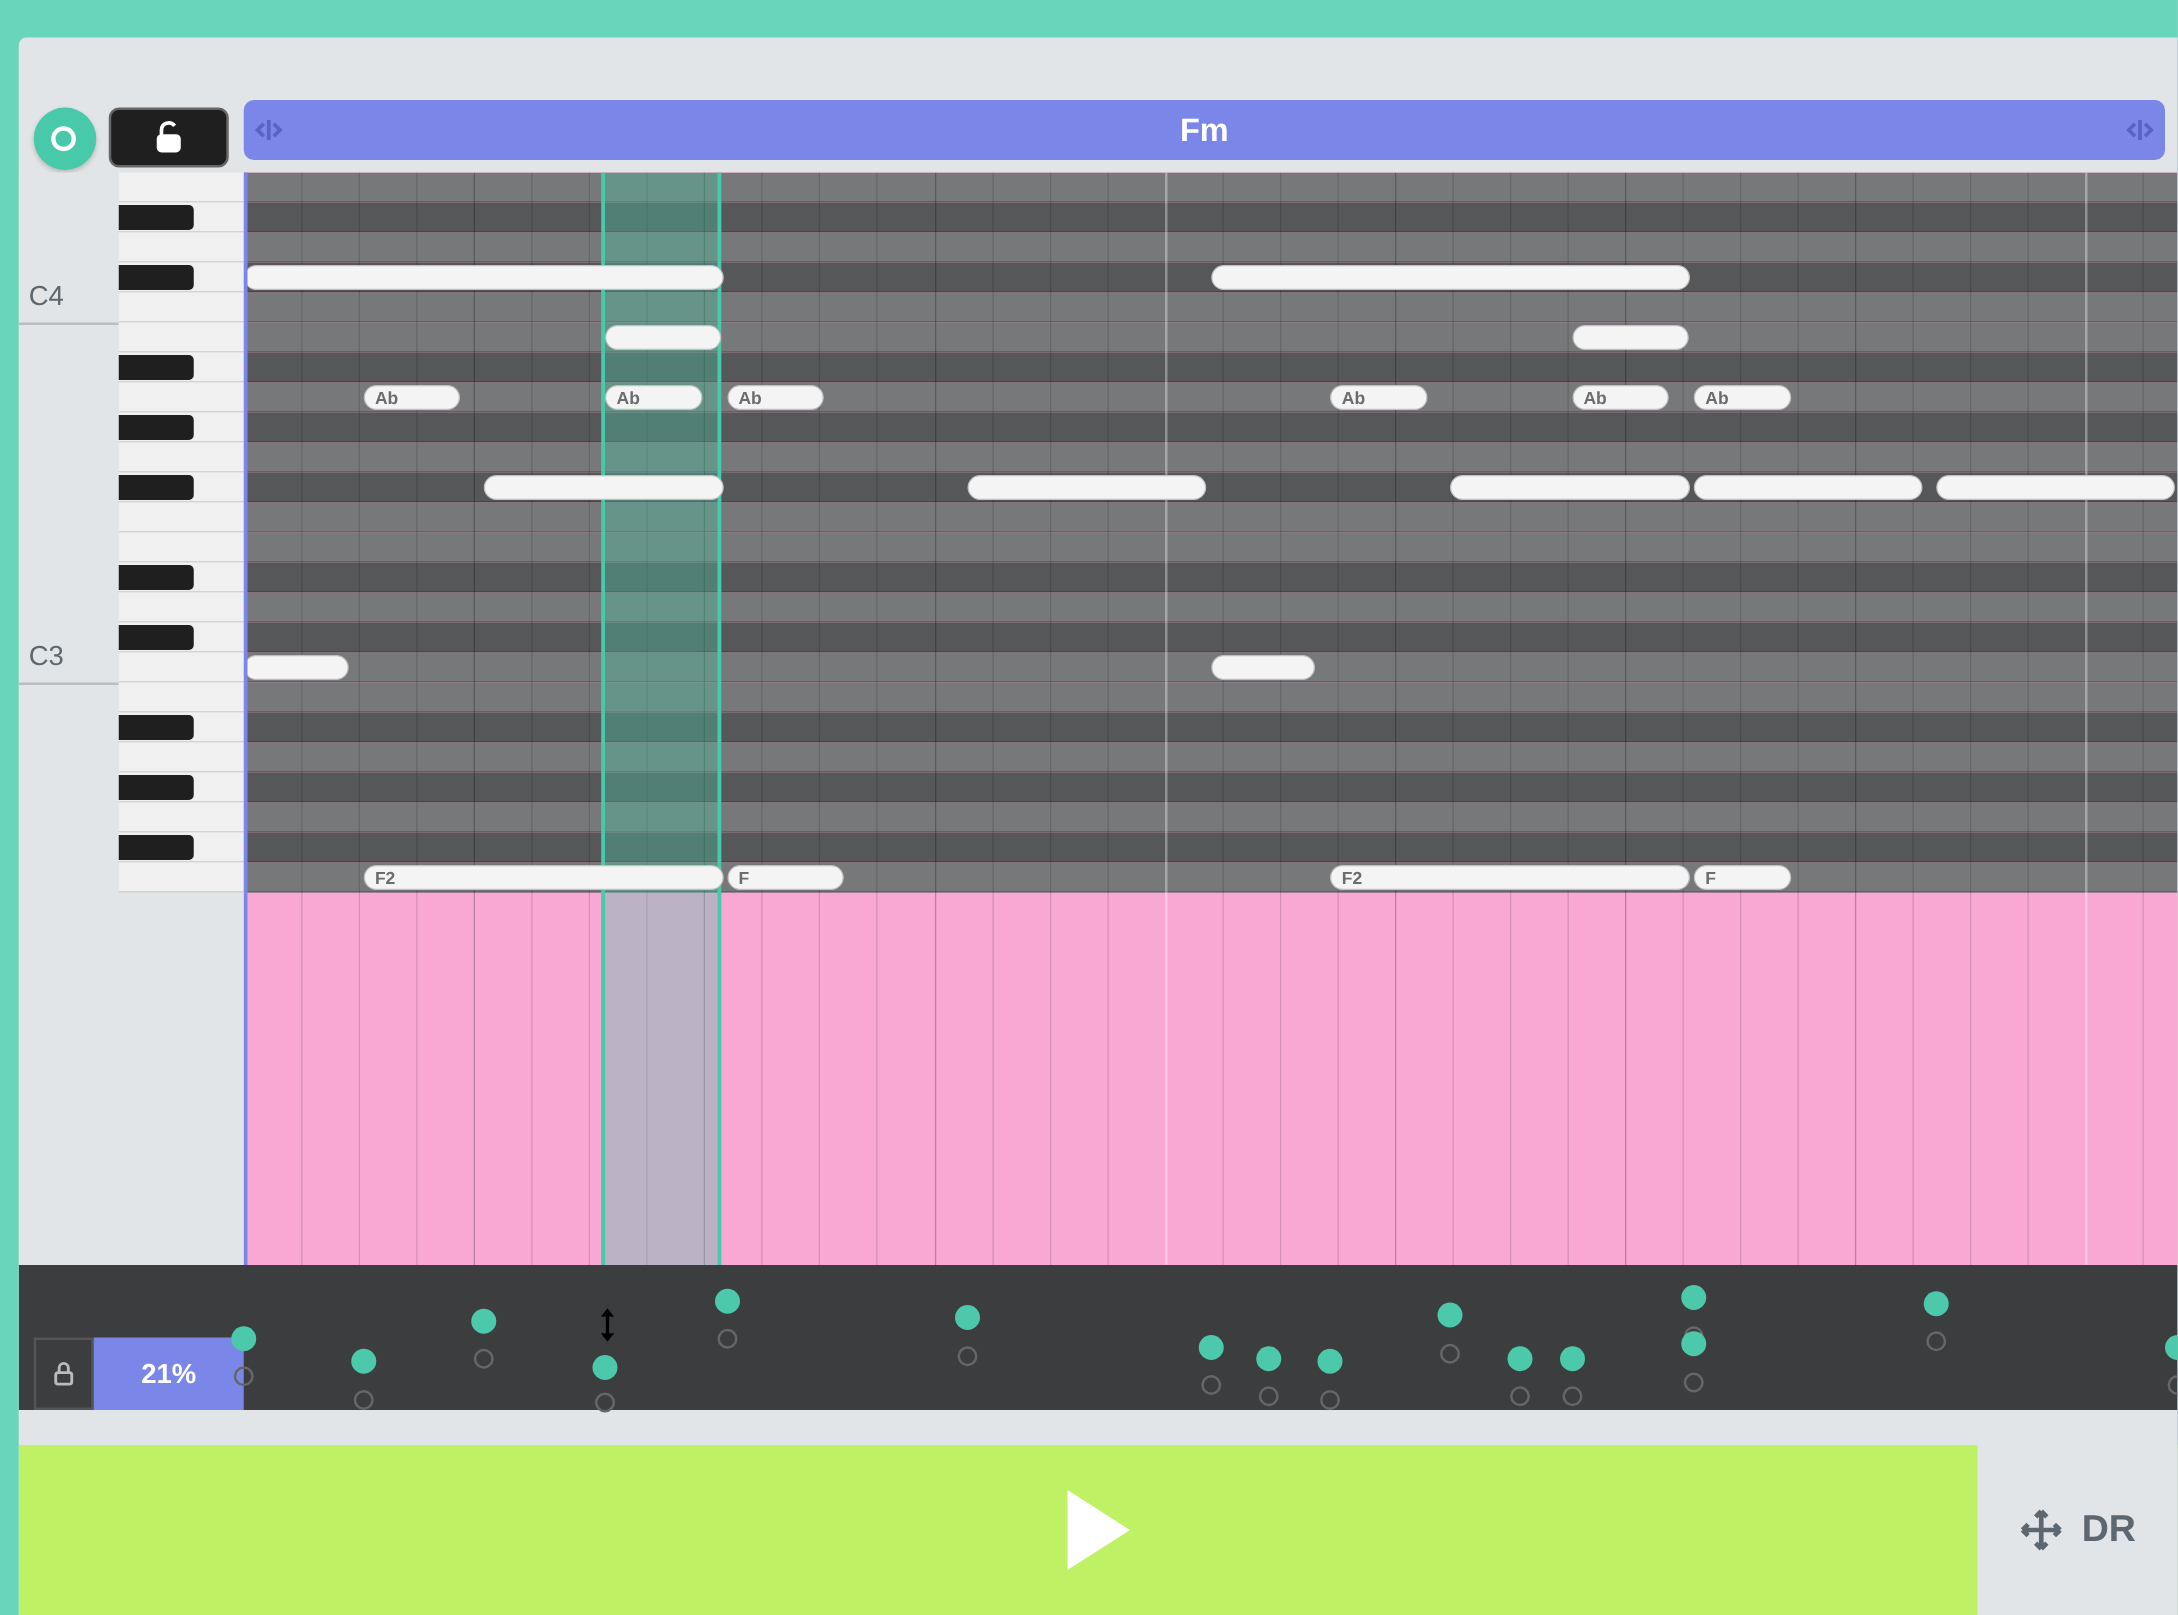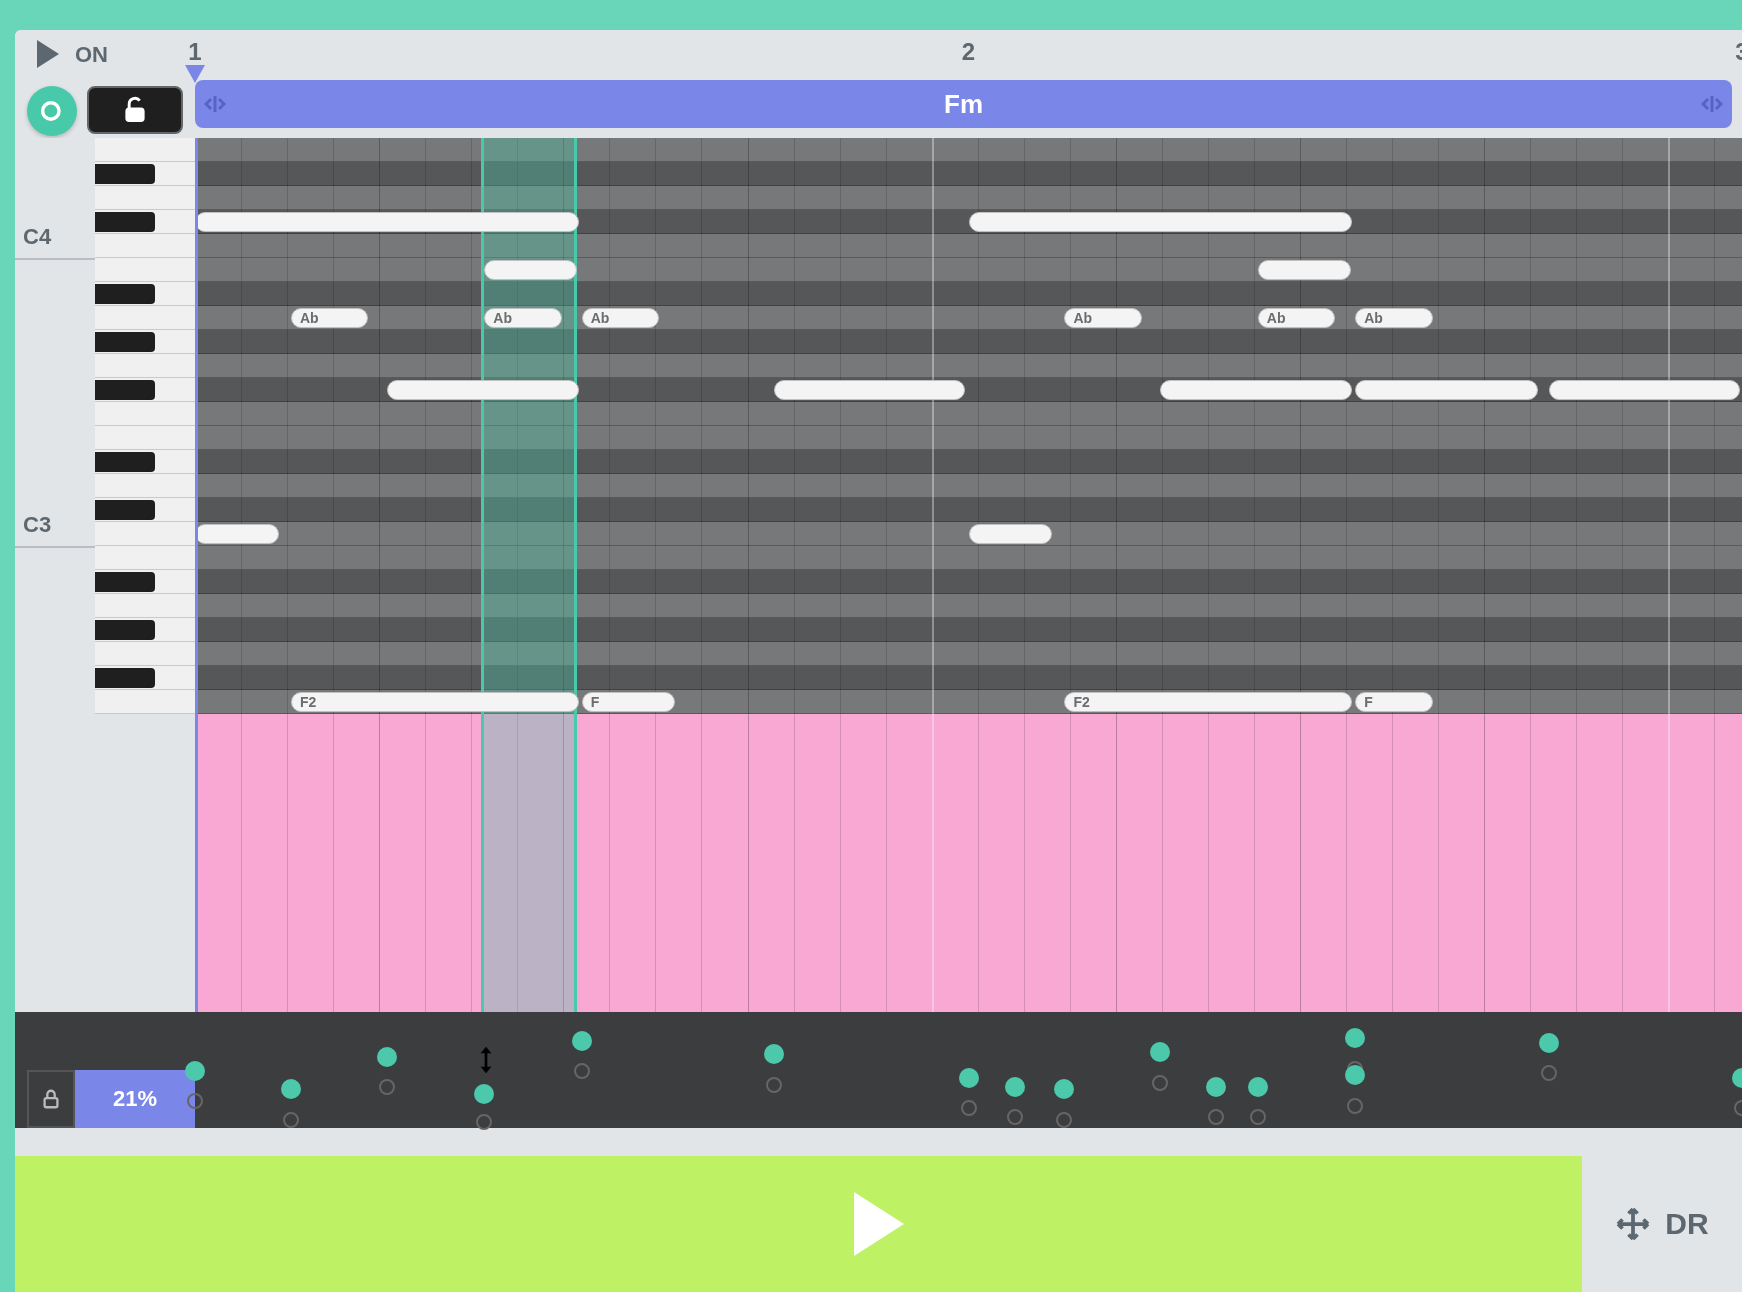--- a/index.html
+++ b/index.html
@@ -118,21 +118,21 @@
   position: absolute;
   left: 0; top: 108px;
   width: 80px;
   bottom: 280px;
   background: #e2e5e7;
 }
 .key-label {
   position: absolute;
   left: 8px;
   font-size: 22px;
-  font-weight: 700;
+  font-weight: 400;
   color: #5d6770;
 }
 .key-label-line {
   position: absolute;
   left: 0; height: 2px; width: 80px;
   background: #b8bec4;
 }
 .black-key {
   position: absolute;
   left: 0;
@@ -277,28 +277,20 @@
   font-size: 30px; font-weight: 800;
   color: #5d6770;
 }
 svg { display: block; }
 </style>
 </head>
 <body>
 
 <div class="app-frame">
 
-  <div class="ruler">
-    <div class="play-small"></div>
-    <div class="on-label">ON</div>
-  <div class="ruler-num" style="left: calc(0% + 180px);">1</div>
-      <div class="ruler-num" style="left: calc(50% + 90px);">2</div>
-      <div class="ruler-num" style="left: calc(100% + 0px);">3</div>
-      <div class="playhead-marker" style="left: calc(0% + 180px);"></div>
-    </div>
 
   <div class="side-btn-round">
     <svg width="28" height="28" viewBox="0 0 24 24" fill="none" stroke="currentColor" stroke-width="3">
         <path d="M4 12c0-4 3-7 7-7s7 3 7 7M18 12c0 4-3 7-7 7s-7-3-7-7"></path>
       </svg>
   </div>
   <div class="lock-btn">
     <svg width="28" height="28" viewBox="0 0 24 24" fill="none" stroke="#fff" stroke-width="2.5">
         <path d="M7 11V7a5 5 0 0 1 9-3"></path>
         <rect x="5" y="11" width="14" height="10" rx="2" fill="#fff"></rect>

